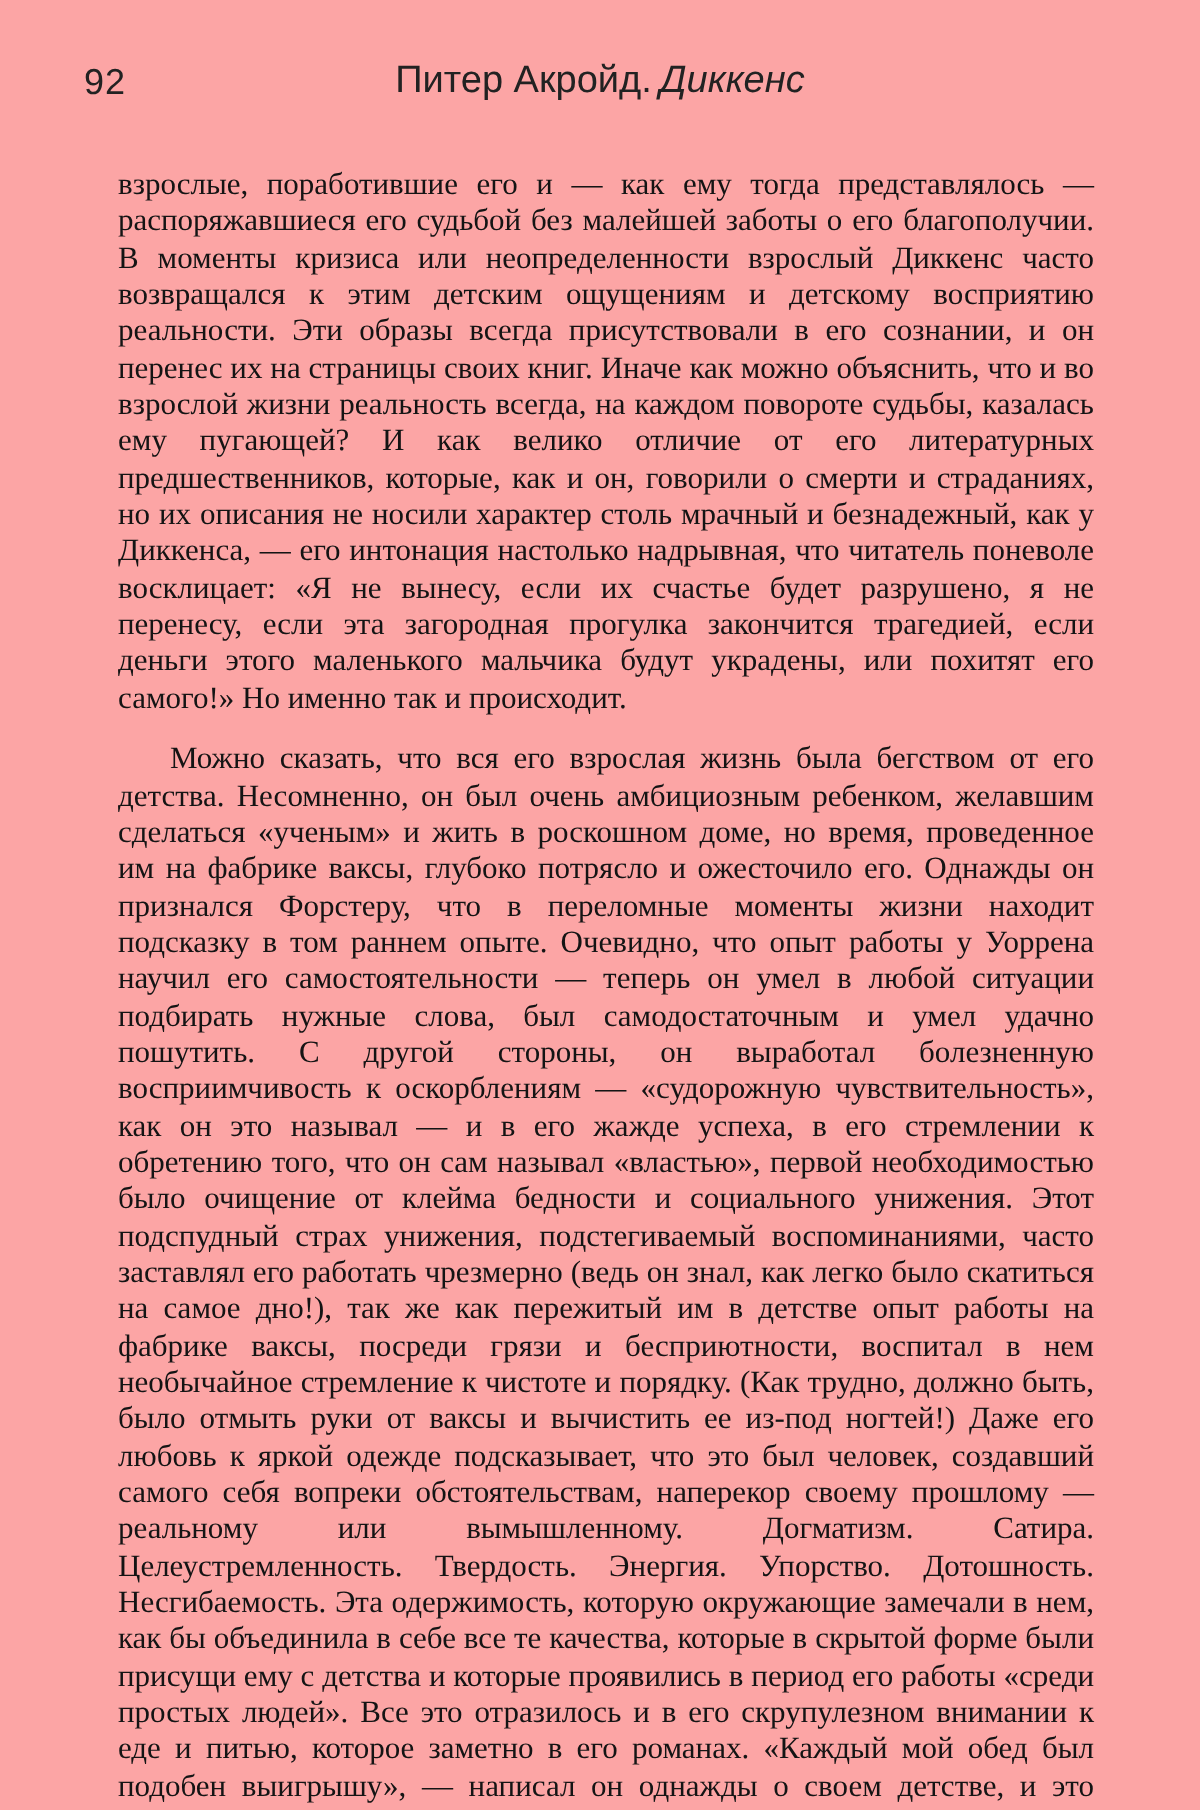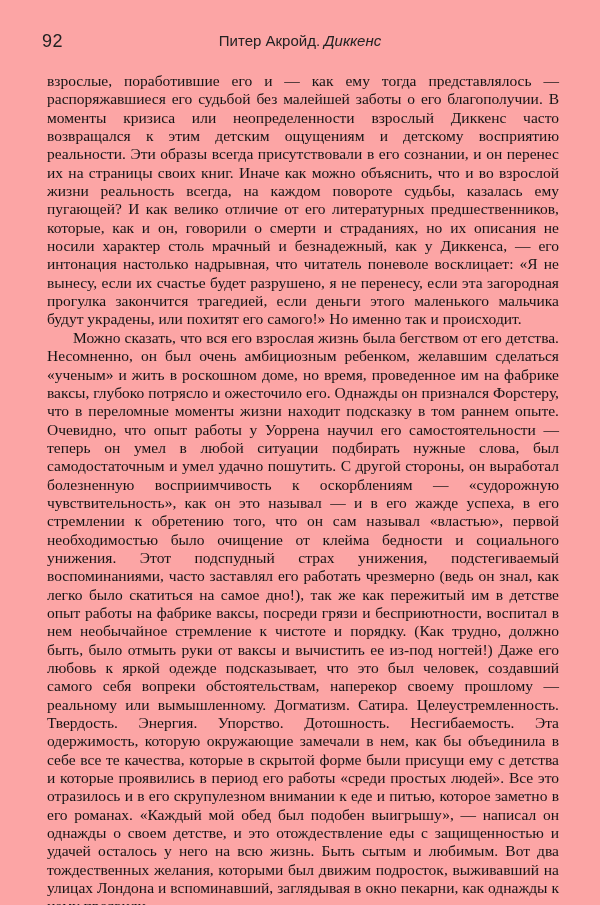--- a/index.html
+++ b/index.html
@@ -29,21 +29,21 @@
     left: 42px;
     top: 0;
     font-size: 18px;
     line-height: 20px;
     letter-spacing: 0.5px;
   }
   .running {
     display: block;
     width: 100%;
     text-align: center;
-    font-size: 15px;
+    font-size: 19px;
     line-height: 20px;
     font-weight: 500;
   }
   .running .ital {
     font-style: italic;
     margin-left: 4px;
   }
   .textblock {
     position: absolute;
     top: 72px;
@@ -51,21 +51,21 @@
     right: 41px;
     font-family: "Liberation Serif", "DejaVu Serif", serif;
     font-size: 15.5px;
     line-height: 18.35px;
     color: #141414;
     text-align: justify;
     hyphens: auto;
     -webkit-hyphens: auto;
   }
   .para {
-    margin: 0;
+    margin: 12px;
     padding: 0;
   }
   .para.indented {
     text-indent: 26px;
   }
 </style>
 </head>
 <body>
 
 <div class="page">

